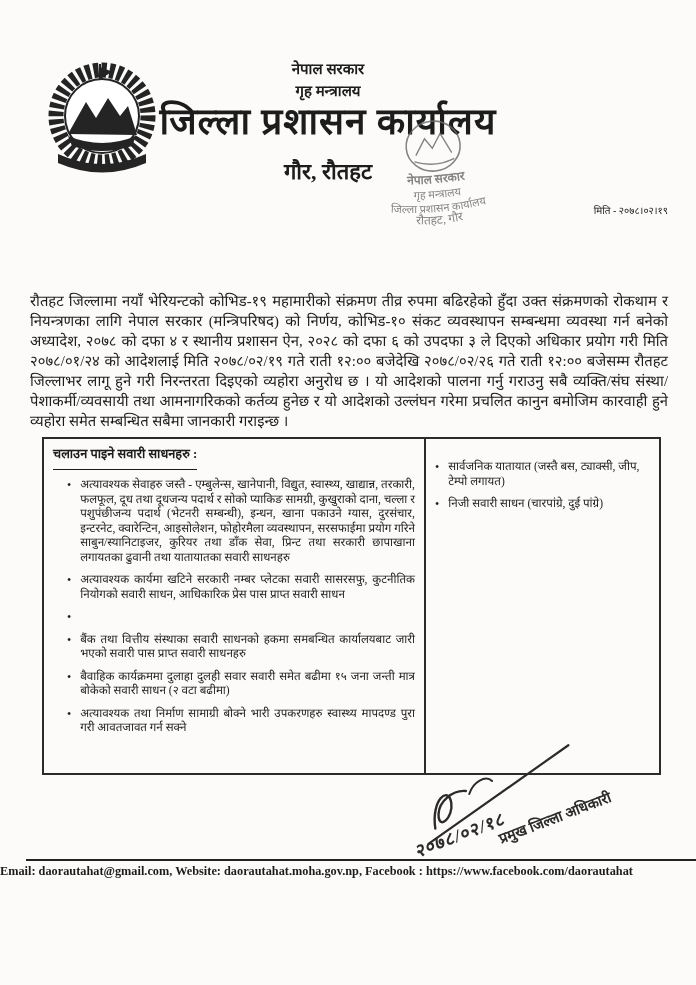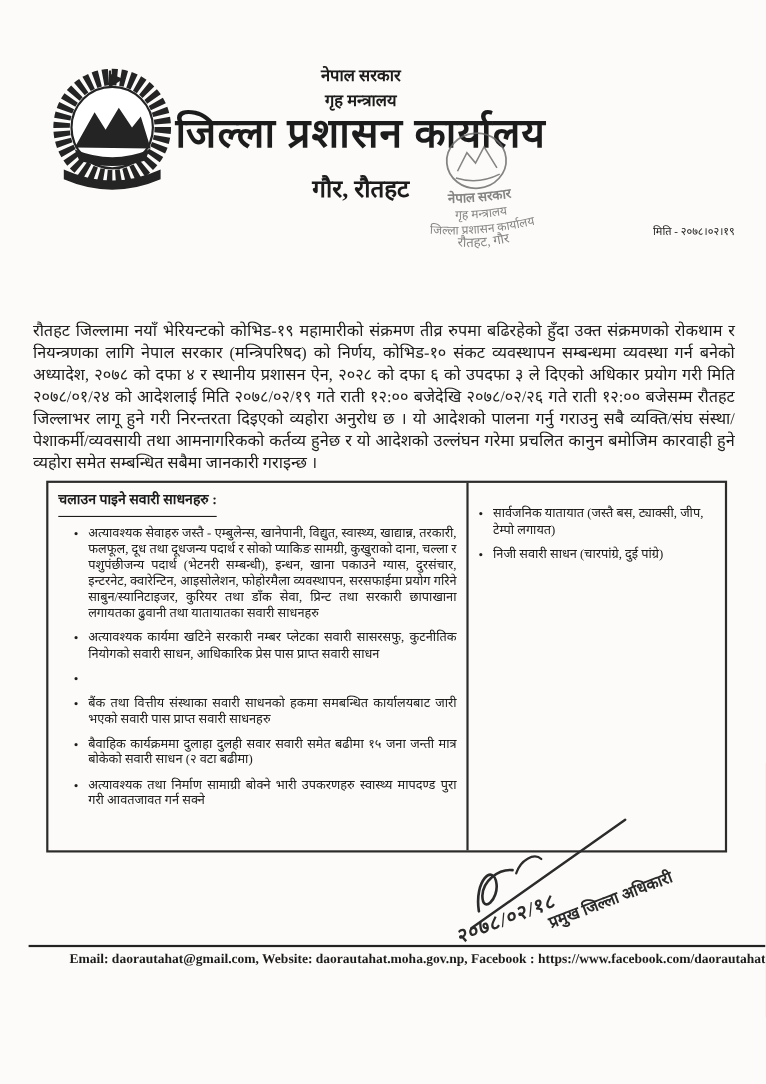--- a/index.html
+++ b/index.html
@@ -41,21 +41,21 @@
   .bullet { font-size:12px; line-height:14.5px; }
   .bullet-text { font-size:11.6px; line-height:14.5px; }
   .cell-left .bullet-text { text-align:justify; }
   
   .signature { position:absolute; left:404px; top:752px; width:260px; height:120px; transform:rotate(-21deg); color:#2b2b2b; z-index:3; }
   .sig-scribble { position:absolute; left:18px; top:0; }
   .sig-date { position:absolute; left:6px; top:42px; font-size:18px; font-weight:bold; transform:skewX(-8deg); letter-spacing:1px; }
   .sig-title { position:absolute; left:88px; top:62px; font-size:14.5px; font-weight:bold; white-space:nowrap; }
   
   .footer-rule { position:absolute; left:26px; right:0; top:859px; border-top:2px solid #222; }
-  .footer-contact { position:absolute; top:864px; left:0; right:0; text-align:right; font-size:12.3px; font-weight:bold; font-family:"Liberation Serif", serif; }
+  .footer-contact { position:absolute; top:864px; left:0; right:0; text-align:left; font-size:12.3px; font-weight:bold; font-family:"Liberation Serif", serif; }
   .footer-phone { position:absolute; top:884px; left:0; right:0; text-align:center; font-size:14.5px; font-weight:bold; }
 </style>
 </head>
 <body>
 
 <div class="page">
 
   <svg class="emblem" viewBox="0 0 120 122" aria-hidden="true">
     <circle cx="60" cy="58" r="46" fill="none" stroke="#242424" stroke-width="15" stroke-dasharray="5 3"></circle>
     <circle cx="60" cy="58" r="37" fill="#ffffff" stroke="#242424" stroke-width="2"></circle>

